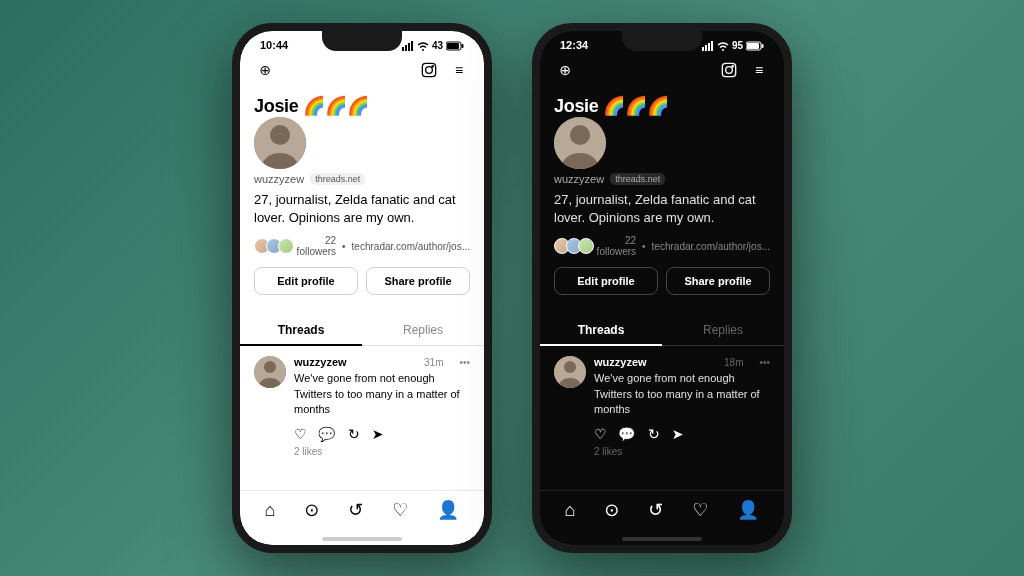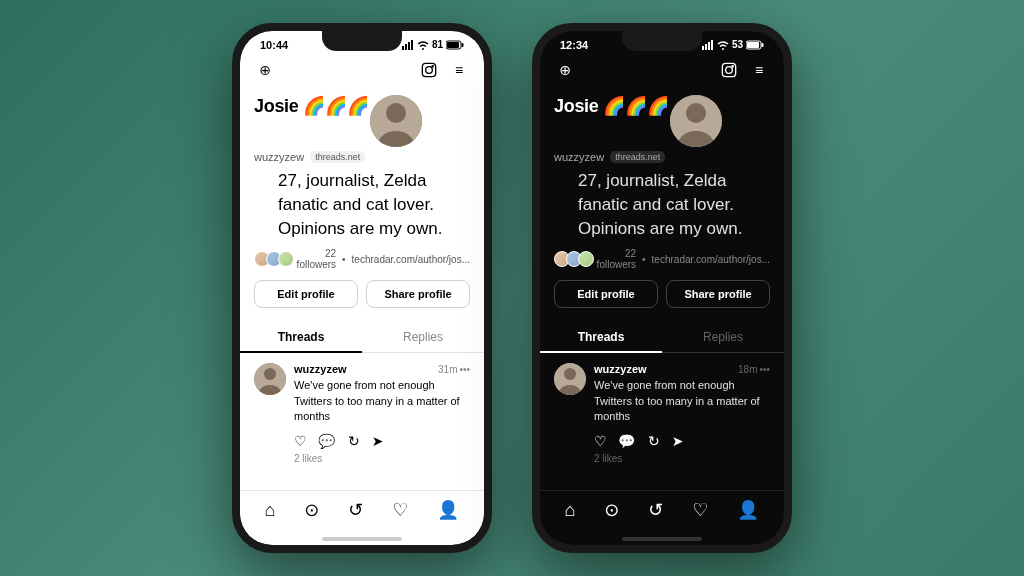--- a/index.html
+++ b/index.html
@@ -47,21 +47,21 @@
       border-radius: 32px;
       overflow: hidden;
       display: flex;
       flex-direction: column;
     }
 
     
     .status-bar {
       display: flex;
       justify-content: space-between;
-      align-items: flex-start;
+      align-items: flex-end;
       padding: 8px 20px 2px;
       font-size: 10px;
       font-weight: 600;
       flex-shrink: 0;
     }
 
     .light .status-bar { color: #000; }
     .dark .status-bar { color: #fff; }
 
     .status-time { font-size: 11px; font-weight: 700; }
@@ -104,23 +104,24 @@
     .nav-right { display: flex; gap: 8px; }
 
     
     .profile-section {
       padding: 8px 14px 10px;
       flex-shrink: 0;
     }
 
     .profile-header {
       display: flex;
-      justify-content: flex-start;
+      justify-content: flex-end;
       align-items: flex-start;
       margin-bottom: 4px;
+      flex-direction: column;
     }
 
     .profile-name {
       font-size: 18px;
       font-weight: 700;
       letter-spacing: -0.3px;
     }
 
     .light .profile-name { color: #000; }
     .dark .profile-name { color: #fff; }
@@ -168,24 +169,23 @@
       font-size: 9px;
       color: #555;
     }
 
     .dark .threads-badge {
       background: #2a2a2a;
       color: #aaa;
     }
 
     .bio {
-      font-size: 17px;
+      font-size: 13px;
       line-height: 1.4;
       margin-bottom: 8px;
-      margin-left: 24px;
     }
 
     .light .bio { color: #000; }
     .dark .bio { color: #e0e0e0; }
 
     .followers-row {
       display: flex;
       align-items: center;
       gap: 6px;
       margin-bottom: 10px;
@@ -244,21 +244,21 @@
       border: 1.5px solid #444;
       background: transparent;
       color: #fff;
     }
 
     
     .tabs {
       display: flex;
       border-bottom: 1px solid;
       flex-shrink: 0;
-      margin-top: 4px;
+      margin-top: 10px;
     }
 
     .light .tabs { border-color: #e0e0e0; }
     .dark .tabs { border-color: #333; }
 
     .tab {
       flex: 1;
       text-align: center;
       padding: 8px 0;
       font-size: 12px;
@@ -321,21 +321,21 @@
       font-size: 11px;
       font-weight: 700;
     }
 
     .light .post-username { color: #000; }
     .dark .post-username { color: #fff; }
 
     .post-meta {
       display: flex;
       align-items: center;
-      gap: 2px;
+      gap: 16px;
       font-size: 10px;
     }
 
     .light .post-meta { color: #888; }
     .dark .post-meta { color: #666; }
 
     .post-text {
       font-size: 11px;
       line-height: 1.4;
       margin-bottom: 8px;
@@ -419,21 +419,21 @@
             <rect x="0" y="6" width="2" height="4"></rect>
             <rect x="3" y="4" width="2" height="6"></rect>
             <rect x="6" y="2" width="2" height="8"></rect>
             <rect x="9" y="0" width="2" height="10"></rect>
           </svg>
           <svg class="wifi-svg" viewBox="0 0 12 10" fill="none" stroke="black" stroke-width="1.5">
             <path d="M1 4 Q6 0 11 4"></path>
             <path d="M3 6.5 Q6 4 9 6.5"></path>
             <circle cx="6" cy="9" r="1" fill="black" stroke="none"></circle>
           </svg>
-          <span style="font-size:10px;font-weight:600;">81</span>
+          <span style="font-size:10px;font-weight:600;">43</span>
           <svg class="battery-svg" viewBox="0 0 18 10">
             <rect x="0" y="1" width="15" height="8" rx="2" fill="none" stroke="black" stroke-width="1"></rect>
             <rect x="15.5" y="3" width="2" height="4" rx="1" fill="black"></rect>
             <rect x="1" y="2" width="12" height="6" rx="1" fill="black"></rect>
           </svg>
         </div>
       </div>
 
       <div class="top-nav">
         <div class="nav-icon">⊕</div>
@@ -546,21 +546,21 @@
             <rect x="0" y="6" width="2" height="4"></rect>
             <rect x="3" y="4" width="2" height="6"></rect>
             <rect x="6" y="2" width="2" height="8"></rect>
             <rect x="9" y="0" width="2" height="10"></rect>
           </svg>
           <svg class="wifi-svg" viewBox="0 0 12 10" fill="none" stroke="white" stroke-width="1.5">
             <path d="M1 4 Q6 0 11 4"></path>
             <path d="M3 6.5 Q6 4 9 6.5"></path>
             <circle cx="6" cy="9" r="1" fill="white" stroke="none"></circle>
           </svg>
-          <span style="font-size:10px;font-weight:600;">53</span>
+          <span style="font-size:10px;font-weight:600;">95</span>
           <svg class="battery-svg" viewBox="0 0 18 10">
             <rect x="0" y="1" width="15" height="8" rx="2" fill="none" stroke="white" stroke-width="1"></rect>
             <rect x="15.5" y="3" width="2" height="4" rx="1" fill="white"></rect>
             <rect x="1" y="2" width="12" height="6" rx="1" fill="white"></rect>
           </svg>
         </div>
       </div>
 
       <div class="top-nav">
         <div class="nav-icon" style="color:#fff;">⊕</div>

